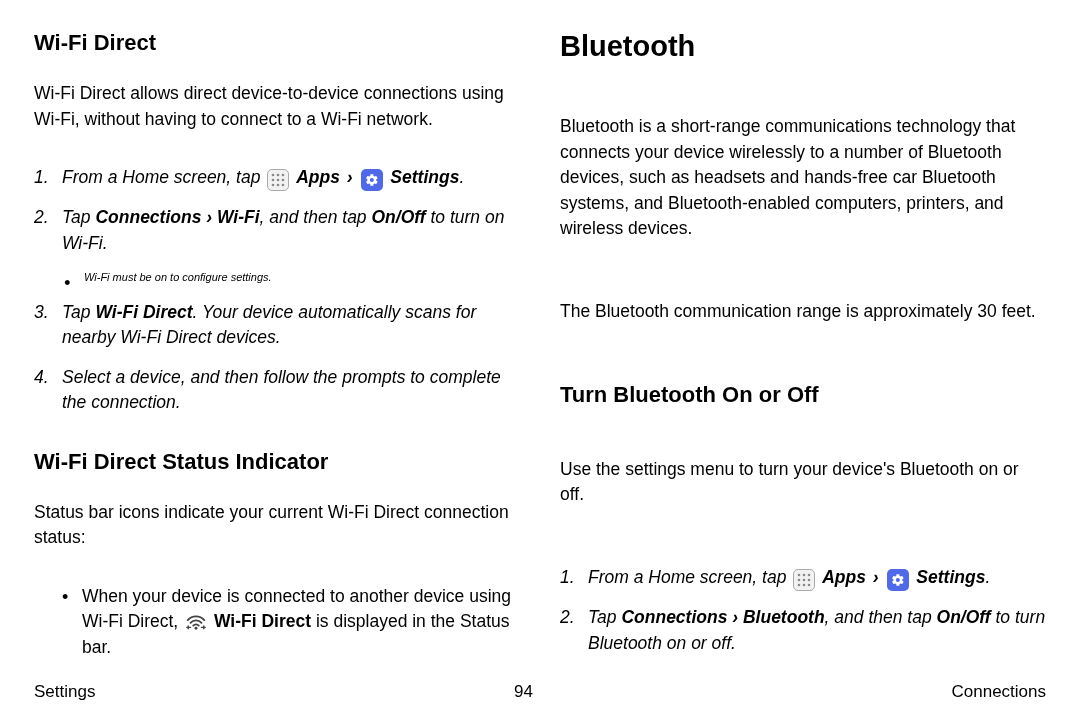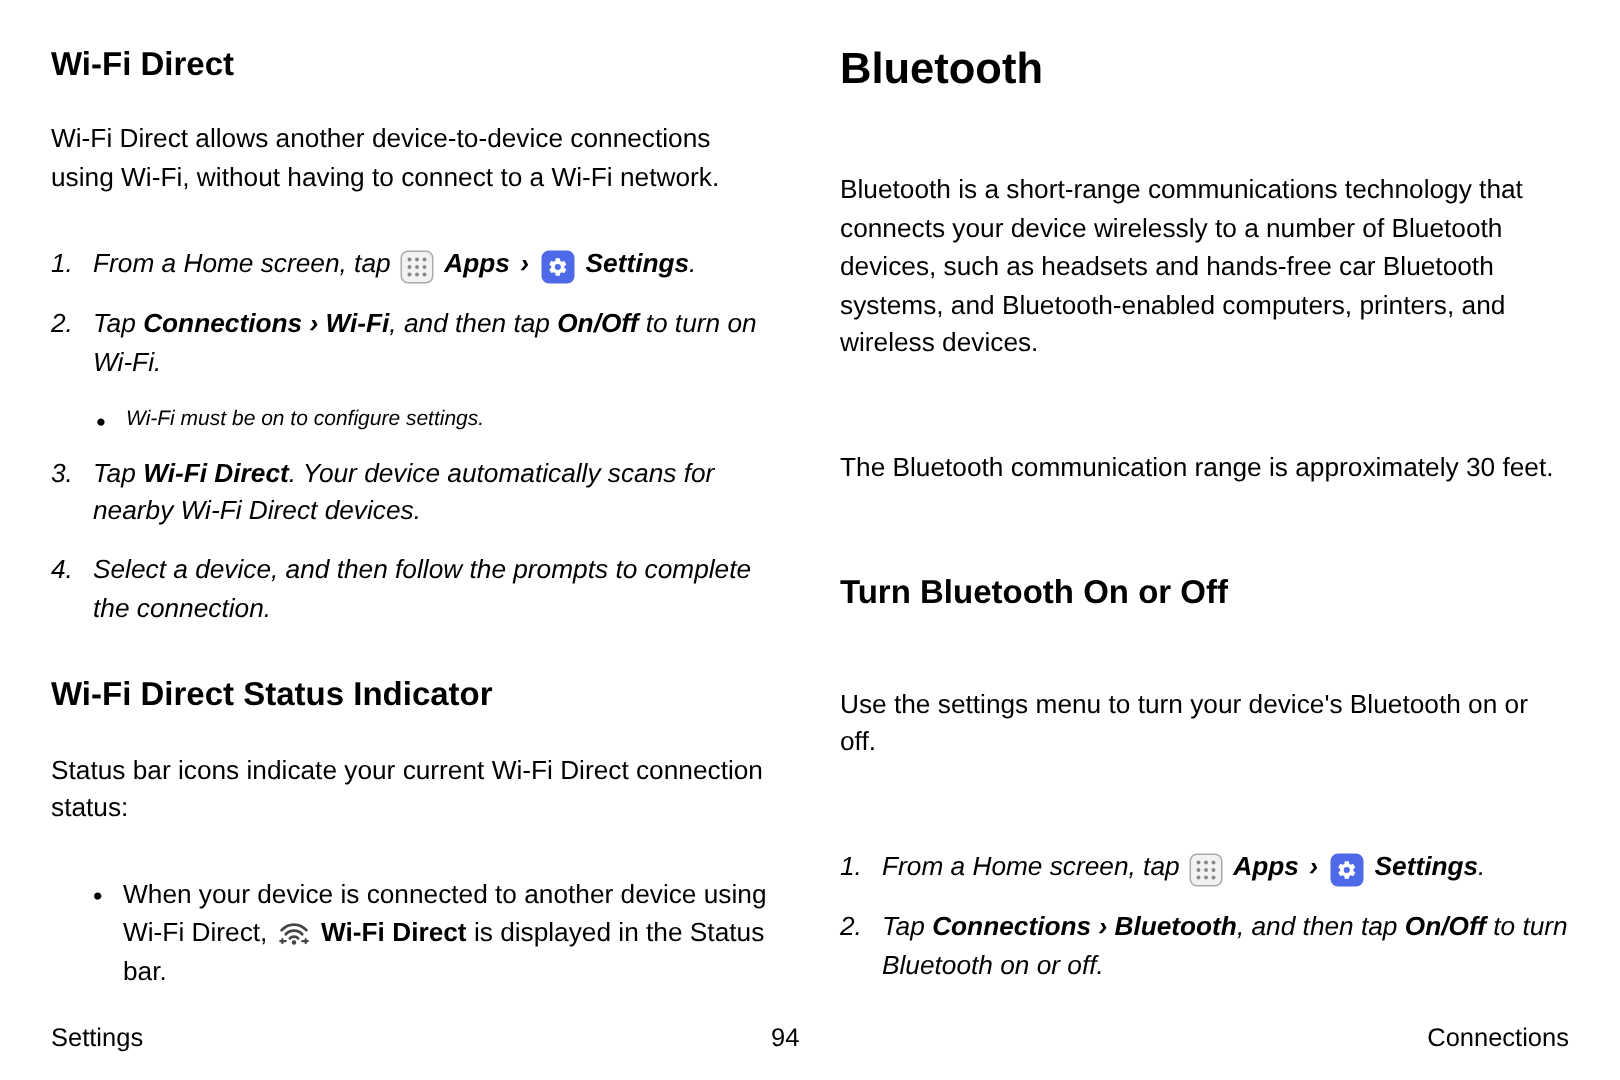--- a/index.html
+++ b/index.html
@@ -58,21 +58,21 @@
     position: absolute;
     left: 0;
     top: 0;
   }
   ul.sub {
     list-style: none;
     padding-left: 0;
     margin-top: 14px;
   }
   ul.sub > li {
-    font-size: 14px;
+    font-size: 11px;
     line-height: 1.45;
     padding-left: 22px;
     position: relative;
   }
   ul.sub > li::before {
     content: "•";
     position: absolute;
     left: 2px;
     top: 0;
     font-size: 18px;
@@ -139,21 +139,21 @@
   }
   .gap-top { margin-top: 18px; }
 </style>
 </head>
 <body>
 
 <div class="columns">
 
   <div class="col">
     <h2 class="section">Wi-Fi Direct</h2>
-    <p class="body">Wi-Fi Direct allows another device-to-device connections using Wi-Fi, without having to connect to a Wi-Fi network.</p>
+    <p class="body">Wi-Fi Direct allows direct device-to-device connections using Wi-Fi, without having to connect to a Wi-Fi network.</p>
 
     <ol>
       <li>
         <span>From a Home screen, tap </span><span class="icon-apps">
             <svg viewBox="0 0 14 14">
               <g fill="#888">
                 <circle cx="2" cy="2" r="1.3"></circle>
                 <circle cx="7" cy="2" r="1.3"></circle>
                 <circle cx="12" cy="2" r="1.3"></circle>
                 <circle cx="2" cy="7" r="1.3"></circle>

